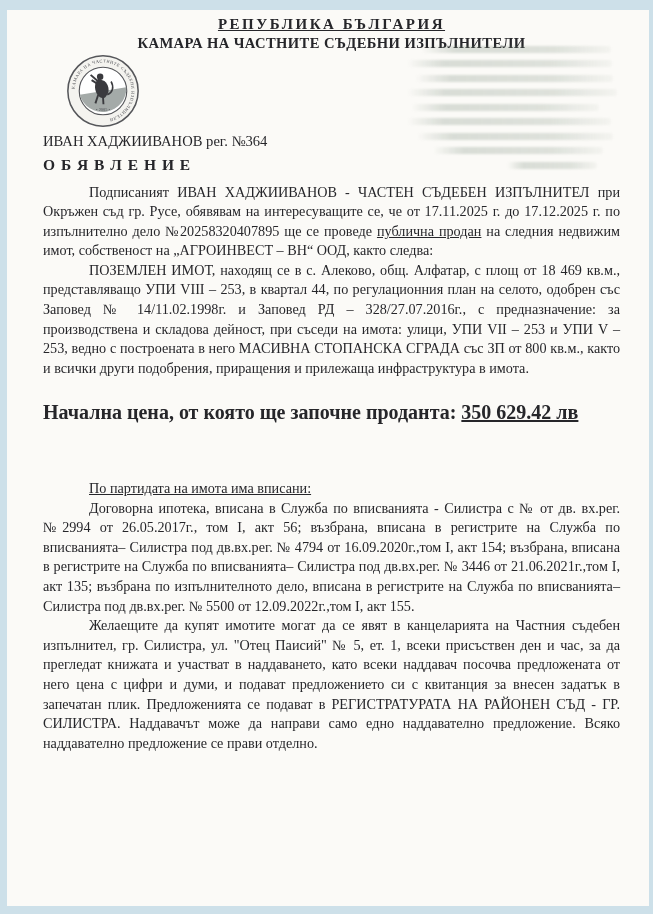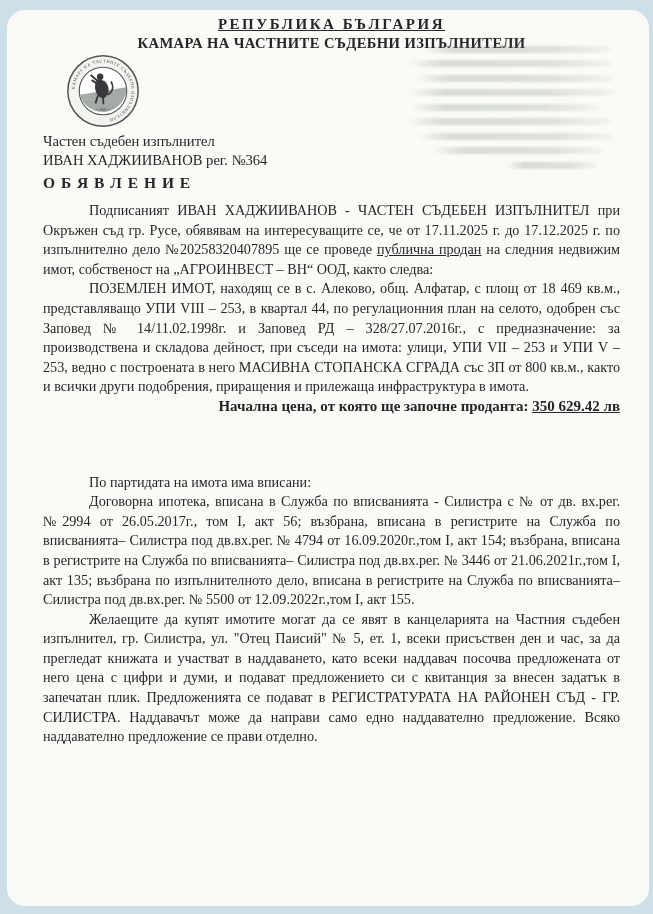--- a/index.html
+++ b/index.html
@@ -7,21 +7,20 @@
     width:653px;height:914px;position:relative;overflow:hidden;
     background:#cde0e9;
     font-family:"Liberation Serif","DejaVu Serif",serif;
   }
   .page{
     position:absolute;top:10px;left:7px;right:4px;bottom:8px;
     background:#fbfaf7;
     color:#26262a;
     padding:4px 29px 0 36px;
     box-sizing:border-box;
-    border-radius:18px;
   }
   
   .country{
     text-align:center;font-weight:bold;font-size:15px;letter-spacing:2.5px;
     text-decoration:underline;margin:2px 0 0 0;
   }
   .chamber{
     text-align:center;font-weight:bold;font-size:14.6px;letter-spacing:.4px;
     margin:2px 0 1px 0;
   }
@@ -35,28 +34,28 @@
   .para{
     font-size:14.2px;line-height:19.6px;text-align:justify;
     text-indent:46px;margin:0;
   }
   .b{font-weight:normal;}
   .bu{font-weight:normal;text-decoration:underline;}
   .u{text-decoration:underline;}
   .intro{margin-top:9px;}
   .property{}
   .price-line{
-    text-align:right;font-weight:bold;font-size:15px;
+    margin-top:25px;text-align:left;font-weight:bold;font-size:20px;
     text-indent:0;
   }
   .breakdown{
     margin-top:21px;font-weight:bold;text-decoration:underline;
     text-indent:0;
   }
-  .reg-heading{margin-top:56px;}
+  .reg-heading{margin-top:56px;text-decoration:underline;}
   .viewing{margin-top:13px;font-weight:bold;}
   .bidding{margin-top:0;}
   
   .bleed{position:absolute;pointer-events:none;filter:blur(1.1px);}
   .bleed .ln{
     height:7px;margin:7.5px 0;border-radius:3px;
     background:linear-gradient(90deg,rgba(118,138,120,0) 0%,rgba(118,138,120,.26) 18%,rgba(118,138,120,.22) 70%,rgba(118,138,120,.05) 100%);
   }
 </style>
 </head>
@@ -83,21 +82,20 @@
       <line x1="35" y1="30" x2="27" y2="23" stroke-width="2"></line>
       <line x1="36" y1="33.5" x2="28" y2="28.5" stroke-width="2"></line>
       <line x1="35" y1="44" x2="32" y2="53" stroke-width="2"></line>
       <line x1="40" y1="46.5" x2="40.5" y2="54" stroke-width="2"></line>
       <path d="M44.5 44 C50 42 52 36 48.5 30" fill="none" stroke-width="1.6"></path>
     </g>
     <text x="40" y="61.5" font-size="4.6" fill="#4a4b50" text-anchor="middle">• 2005 •</text>
   </svg>
 
   <div class="bailiff-block">
-    <div>Частен съдебен изпълнител</div>
     <div>ИВАН ХАДЖИИВАНОВ рег. №364</div>
   </div>
 
   <p class="doc-title">О Б Я В Л Е Н И Е</p>
 
   <p class="para intro"><span>Подписаният ИВАН ХАДЖИИВАНОВ - ЧАСТЕН СЪДЕБЕН ИЗПЪЛНИТЕЛ при Окръжен съд гр. Русе, обявявам на интересуващите се, че от </span><span class="b">17.11.2025 г. до 17.12.2025 г.</span><span> по изпълнително дело </span><span class="b">№20258320407895</span><span> ще се проведе </span><span class="bu">публична продан</span><span> на следния недвижим имот, собственост на „АГРОИНВЕСТ – ВН“ </span><span class="b">ООД,</span><span> както следва:</span></p>
 
   <p class="para property">ПОЗЕМЛЕН ИМОТ, находящ се в с. Алеково, общ. Алфатар, с площ от 18 469 кв.м., представляващо УПИ VIII – 253, в квартал 44, по регулационния план на селото, одобрен със Заповед № 14/11.02.1998г. и Заповед РД – 328/27.07.2016г., с предназначение: за производствена и складова дейност, при съседи на имота: улици, УПИ VII – 253 и УПИ V – 253, ведно с построената в него МАСИВНА СТОПАНСКА СГРАДА със ЗП от 800 кв.м., както и всички други подобрения, приращения и прилежаща инфраструктура в имота.</p>
 
   <p class="para price-line"><span>Начална цена, от която ще започне проданта: </span><span class="u"> 350 629.42 лв</span></p>

